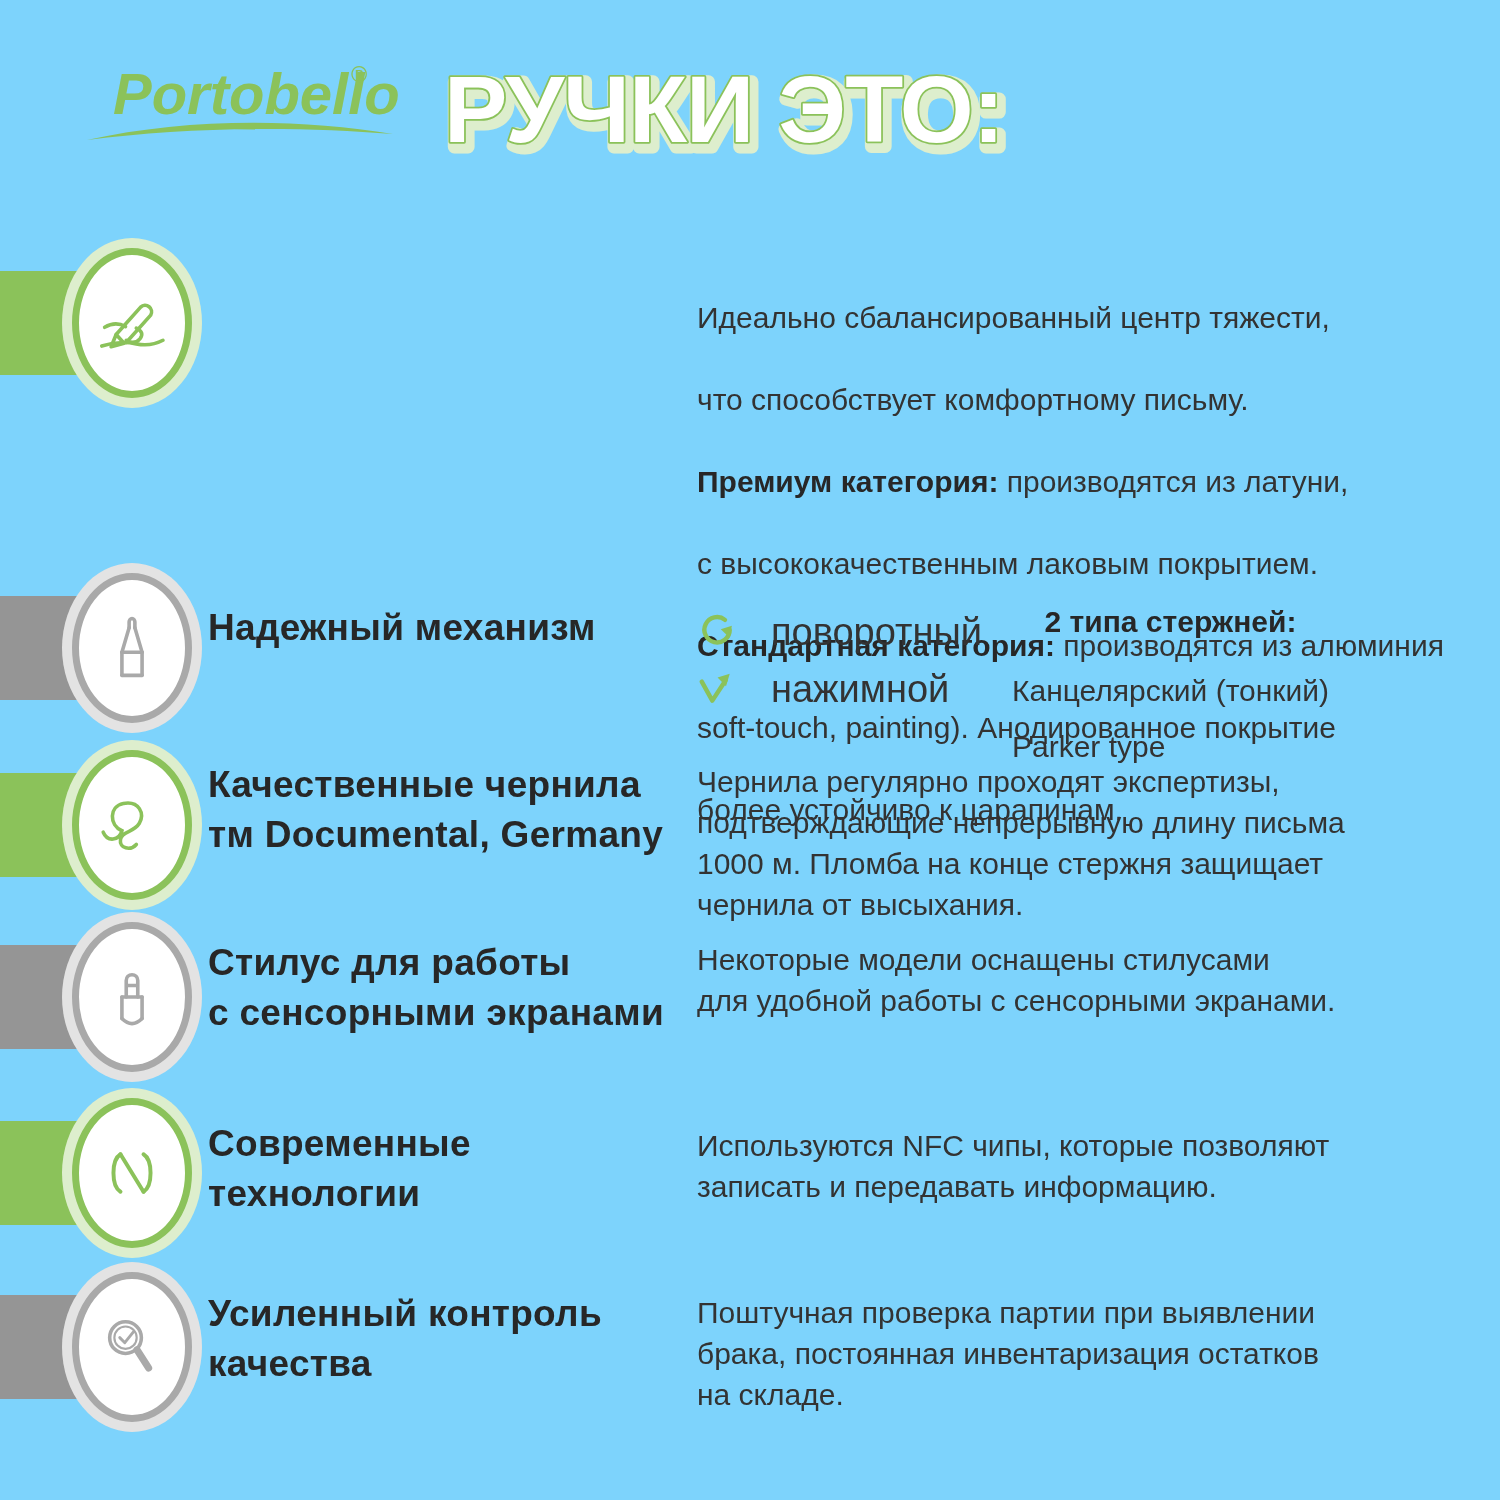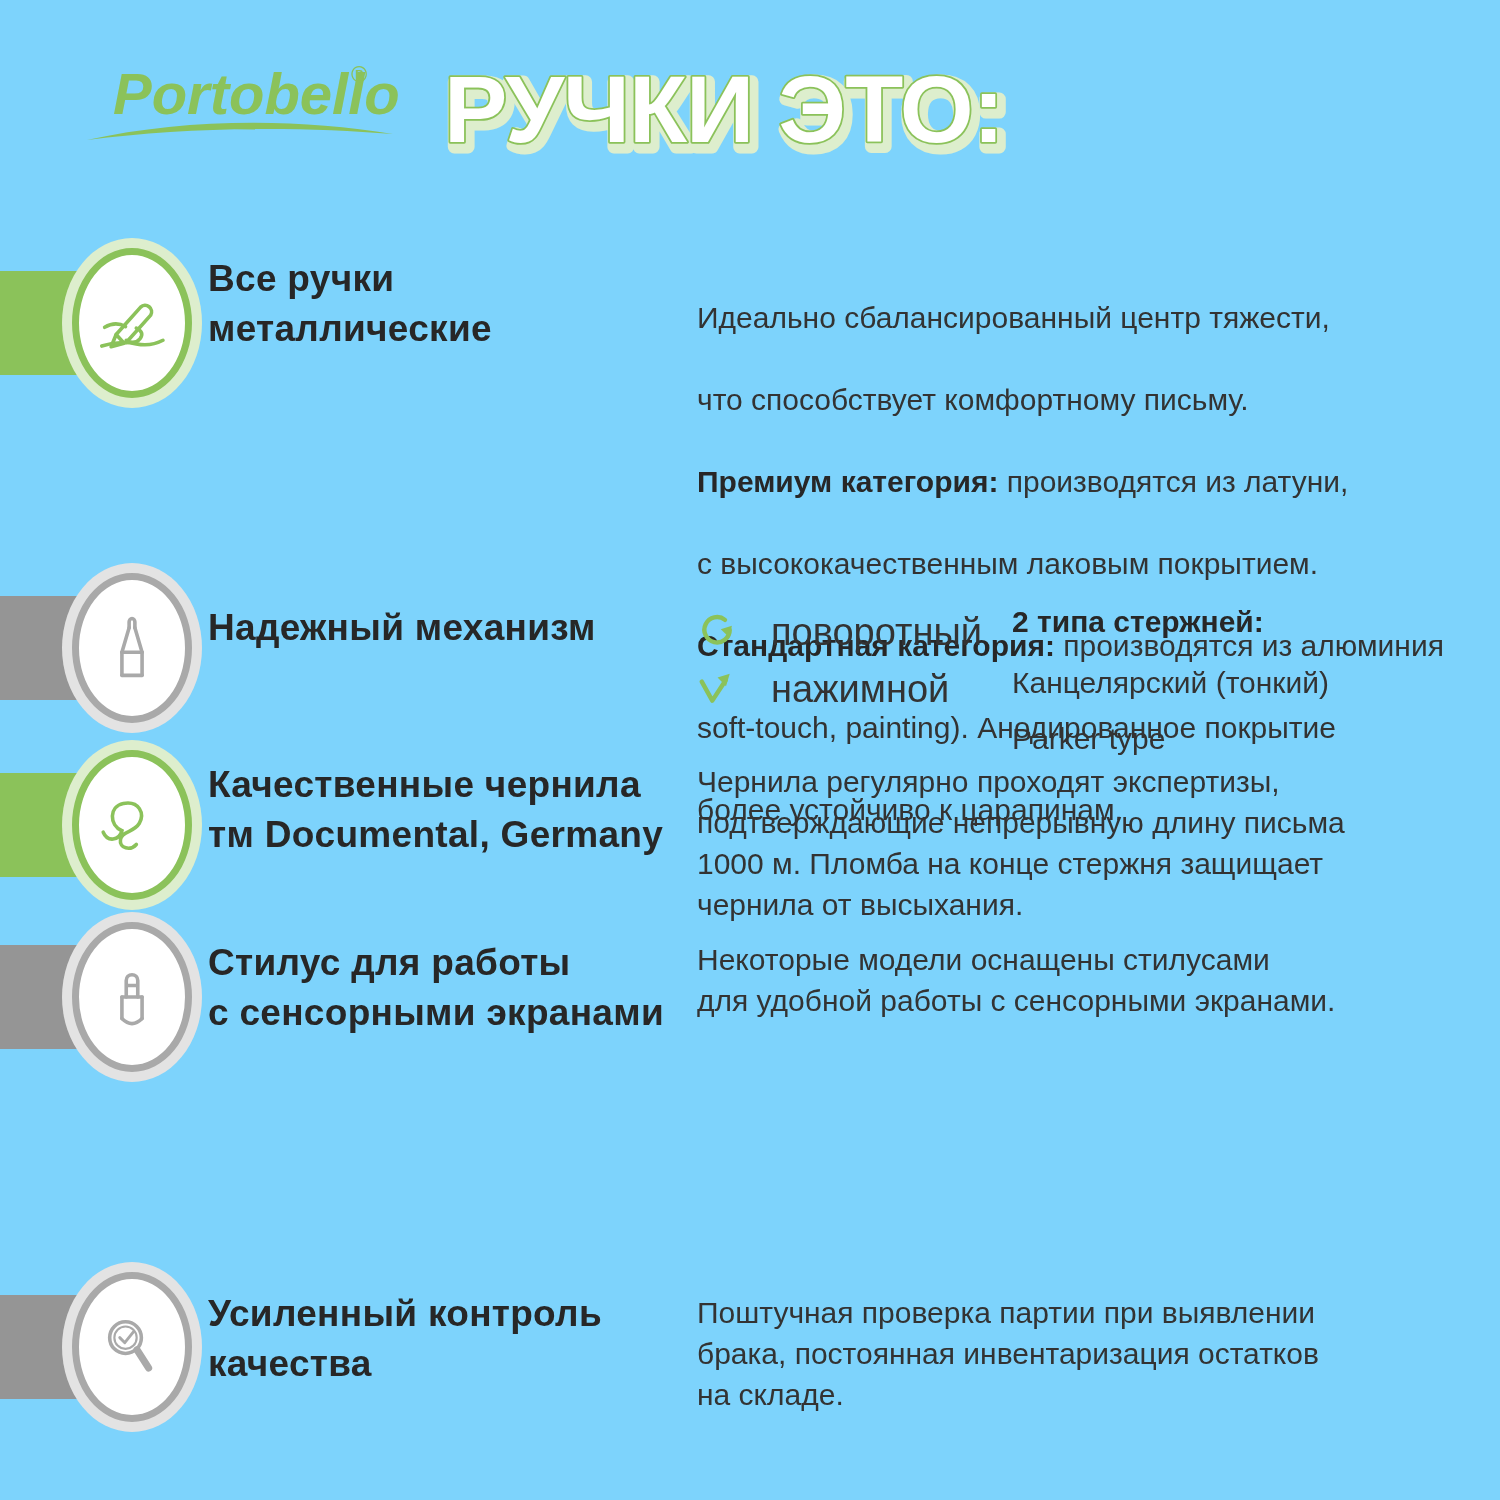--- a/index.html
+++ b/index.html
@@ -55,21 +55,21 @@
   .r5 .desc{top:37px}
   .r6 .desc{top:30px}
   .desc .line{white-space:normal;}
   .desc b{font-weight:700;color:var(--ink);}
   
   .mechanisms{position:absolute;left:697px;top:48px;}
   .mech-item{display:flex;align-items:center;gap:36px;height:42px;margin-bottom:15px;
              font-size:38px;color:#333;}
   .mech-icon{width:38px;height:38px;color:var(--green);flex:0 0 auto;}
   .refills{position:absolute;left:1012px;top:42px;}
-  .refills-title{font-size:30px;font-weight:700;color:var(--ink);margin-bottom:16px;}
+  .refills-title{font-size:30px;font-weight:700;color:var(--ink);margin-bottom:24px;text-align:center;}
   .refills-lines{font-size:30px;line-height:56px;color:#333;white-space:pre-line;}
 </style>
 </head>
 <body>
 
 <div class="canvas">
 
   <svg class="logo-svg" viewBox="0 0 320 110">
     <text x="28" y="56" font-size="58" font-style="italic" font-weight="bold" fill="#8bc25a">Portobello</text>
     <text x="266" y="24" font-size="22" font-weight="bold" fill="#8bc25a">®</text>
@@ -91,22 +91,20 @@
               <path d="M28 66 L62 28 a9 9 0 0 1 14 11 L42 77"></path>
               <path d="M28 66 L21 83 L39 78 Z"></path>
               <path d="M12 56 Q27 47 41 55"></path>
               <path d="M8 82 Q32 74 56 79 Q76 83 93 74"></path>
               <path d="M56 57 Q68 63 61 72 Q53 81 42 74"></path>
             </g>
           </svg>
         </div>
       </div>
     </div>
-    <h2 class="heading">Все ручки
-металлические</h2>
     <div class="desc">
       <div class="line"><b></b><span>Идеально сбалансированный центр тяжести,</span></div>
       <div class="line"><b></b><span>что способствует комфортному письму.</span></div>
       <div class="line"><b>Премиум категория:</b><span> производятся из латуни,</span></div>
       <div class="line"><b></b><span>с высококачественным лаковым покрытием.</span></div>
       <div class="line"><b>Стандартная категория:</b><span> производятся из алюминия</span></div>
       <div class="line"><b></b><span>soft-touch, painting). Анодированное покрытие</span></div>
       <div class="line"><b></b><span>более устойчиво к царапинам.</span></div>
     </div>
   </section>
@@ -187,20 +185,40 @@
           </svg>
         </div>
       </div>
     </div>
     <h2 class="heading">Стилус для работы
 с сенсорными экранами</h2>
     <div class="desc">Некоторые модели оснащены стилусами
 для удобной работы с сенсорными экранами.</div>
   </section>
 
+  <section class="row r5 green">
+    <div class="medallion">
+      <div class="bar"></div>
+      <div class="halo">
+        <div class="disc">
+          <svg class="feature-icon" viewBox="0 0 100 100">
+            <g fill="none" stroke="currentColor" stroke-width="5.5" stroke-linecap="round">
+              <path d="M34 24 C21 32 21 68 34 76"></path>
+              <path d="M66 24 C79 32 79 68 66 76"></path>
+              <path d="M34 24 L66 76"></path>
+            </g>
+          </svg>
+        </div>
+      </div>
+    </div>
+    <h2 class="heading">Современные
+технологии</h2>
+    <div class="desc">Используются NFC чипы, которые позволяют
+записать и передавать информацию.</div>
+  </section>
 
   <section class="row r6 gray">
     <div class="medallion">
       <div class="bar"></div>
       <div class="halo">
         <div class="disc">
           <svg class="feature-icon" viewBox="0 0 100 100">
             <g fill="none" stroke="currentColor" stroke-linecap="round" stroke-linejoin="round">
               <circle cx="41" cy="37" r="22" stroke-width="5"></circle>
               <circle cx="41" cy="37" r="15.5" stroke-width="3"></circle>

